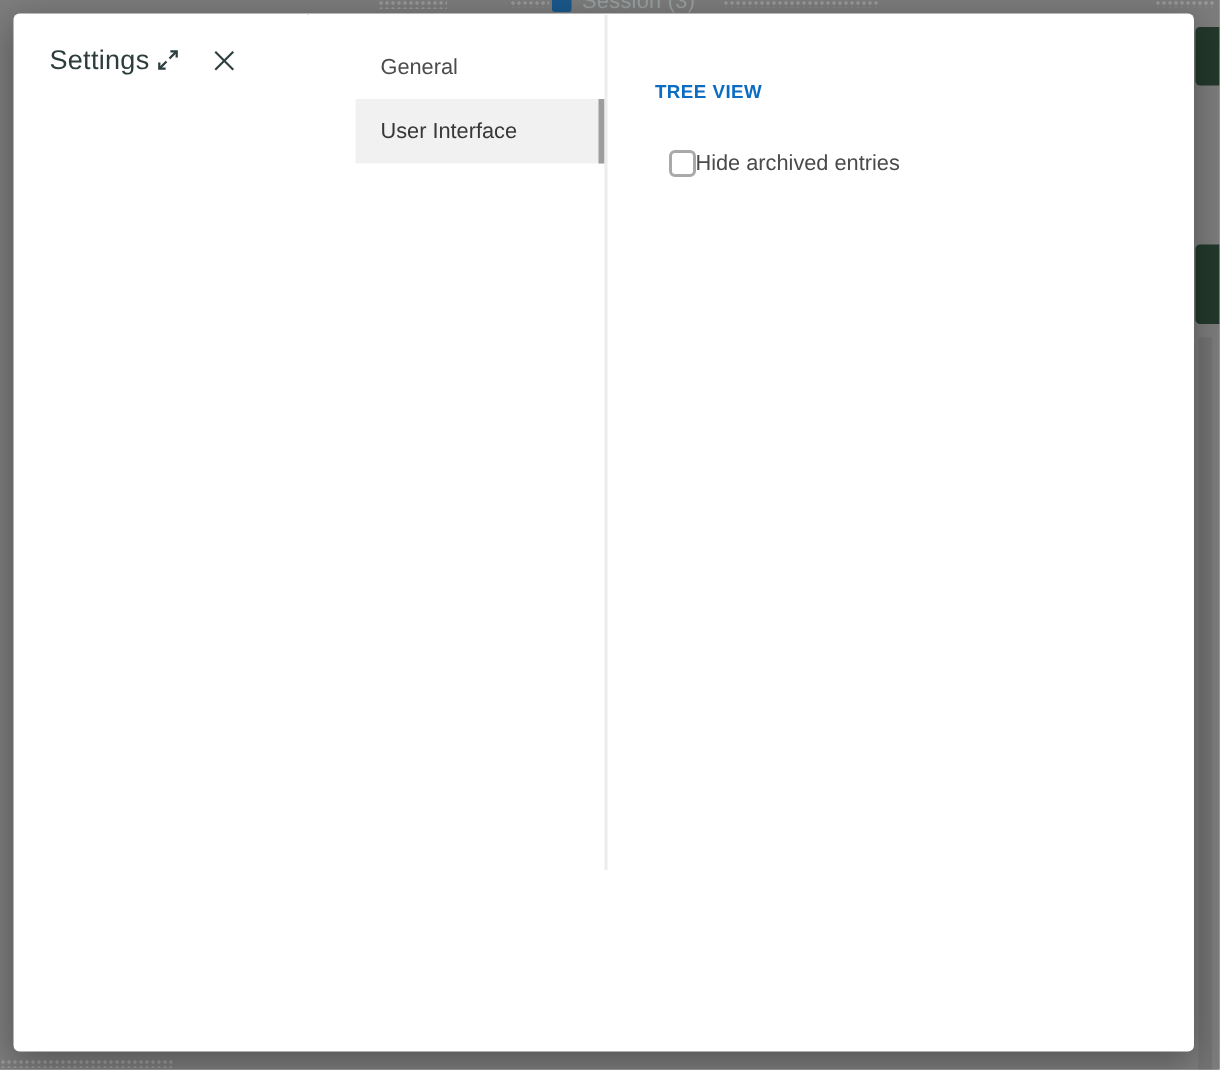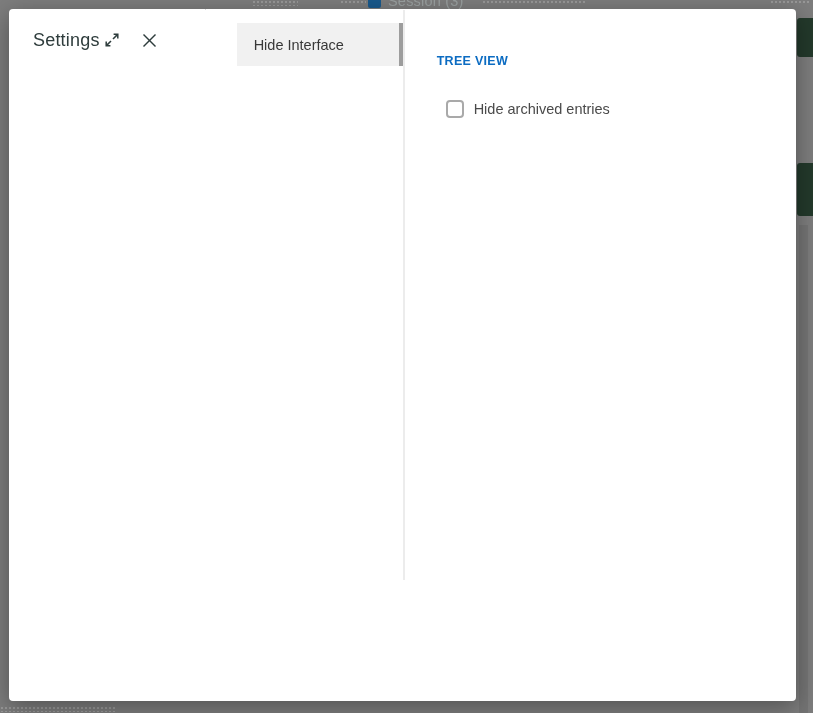--- a/index.html
+++ b/index.html
@@ -83,21 +83,21 @@
   }
   .v-divider { width: 2px; flex: 0 0 2px; background: #ececec; height: 570px; margin-top: 1px; }
 
   .content { flex: 1 1 auto; padding: 45px 0 0 32px; }
   .section-title {
     font-size: 12.5px; font-weight: 700;
     color: var(--section-title, #0c6cc2);
     letter-spacing: .3px; margin-bottom: 32px;
   }
   .cb-row {
-    display: flex; align-items: center; gap: 10px;
+    display: flex; align-items: center; 
     margin-left: 9px; margin-bottom: 14px;
     height: 18px; cursor: pointer; width: max-content; text-align: center;
   }
   .checkbox {
     width: 18px; height: 18px; flex: 0 0 18px;
     border: 2px solid #a9a9a9; border-radius: 4px;
     background: #ffffff;
   }
   .cb-label { font-size: 14.5px; color: #4a4a4a; }
 
@@ -162,21 +162,22 @@
         </span>
       </button>
     </div>
   </div>
 
   <div class="header-divider"></div>
 
   <div class="modal-body">
 
     <nav class="sidebar">
-      <div class="side-item selected">Hide Interface</div>
+      <div class="side-item">General</div>
+      <div class="side-item selected">User Interface</div>
     </nav>
 
     <div class="v-divider"></div>
 
     <section class="content">
       <h2 class="section-title">TREE VIEW</h2>
 
       <label class="cb-row">
         <span class="checkbox"></span>
         <span class="cb-label">Hide archived entries</span>

